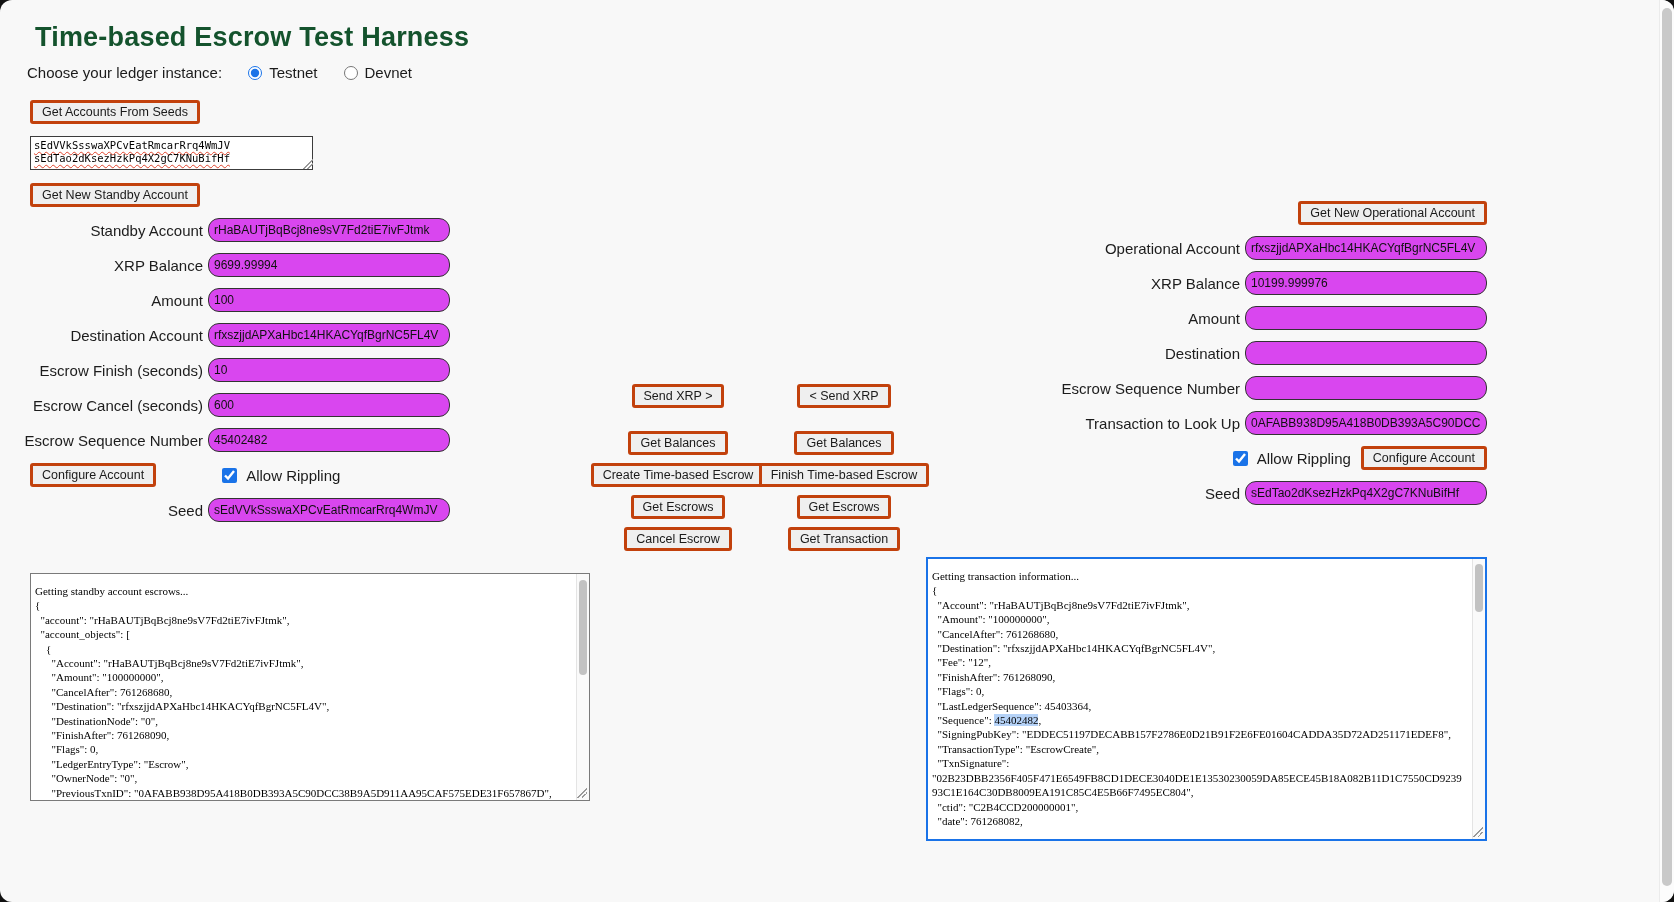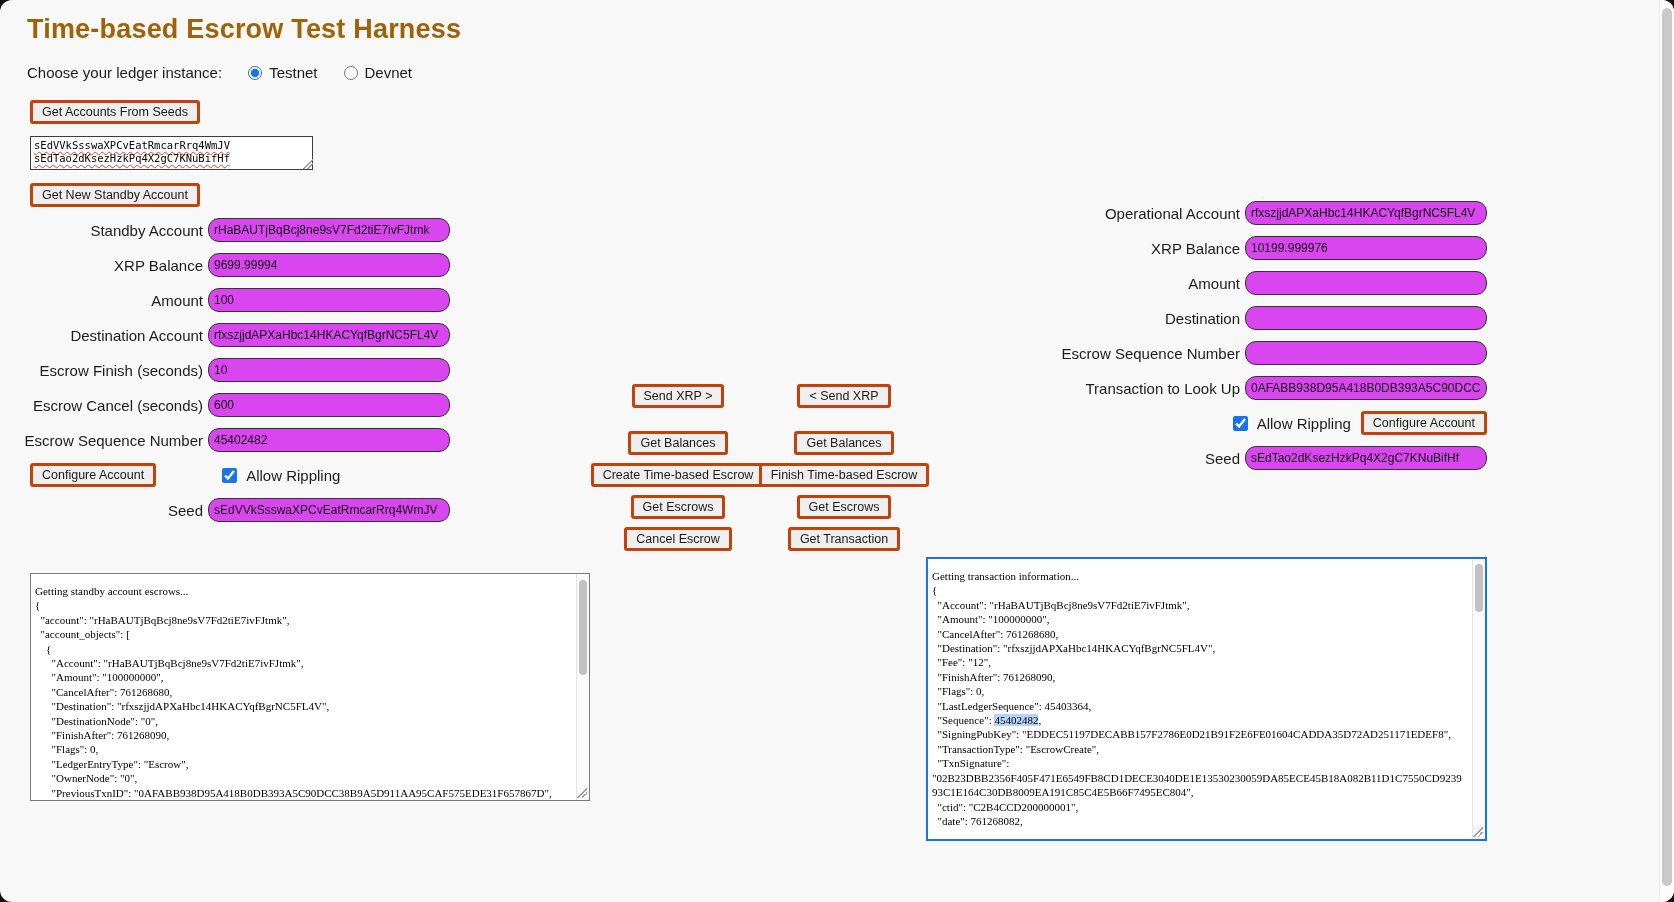--- a/index.html
+++ b/index.html
@@ -7,22 +7,22 @@
     position:relative;
     width:1674px;height:902px;
     background:#f8f8f8;
     border-radius:12px;
     overflow:hidden;
     font-family:"Liberation Sans", sans-serif;
     color:#1b1b1b;
   }
   .page-title{
     position:absolute;left:27px;top:14px;
-    font-size:27px;font-weight:700;letter-spacing:.2px;margin:0;
-    color:#a16207;
+    font-size:27px;font-weight:700;letter-spacing:.2px;margin:8px;
+    color:#14532d;
   }
   .ledger-row{
     position:absolute;left:27px;top:64px;
     display:flex;align-items:center;font-size:15px;
   }
   .ledger-row .radio-opt{display:flex;align-items:center;margin-left:26px;}
   .ledger-row .radio-opt:first-of-type{margin-left:20px;}
   input[type=radio],input[type=checkbox]{accent-color:var(--accent_blue,#1a73e8);width:14px;height:14px;margin:0 7px 0 0;}
   input[type=checkbox]{width:15px;height:15px;}
   .btn{
@@ -191,20 +191,23 @@
       <span class="center-cell">
           <button class="btn">Cancel Escrow</button>
         </span>
       <span class="center-cell">
           <button class="btn">Get Transaction</button>
         </span>
     </div>
   </div>
 
   <div class="form-col col-operational">
+    <div class="form-row">
+      <button class="btn">Get New Operational Account</button>
+    </div>
     <div class="form-row">
       <label class="field-label">Operational Account</label>
       <input class="field-input" value="rfxszjjdAPXaHbc14HKACYqfBgrNC5FL4V" style="">
     </div>
     <div class="form-row">
       <label class="field-label">XRP Balance</label>
       <input class="field-input" value="10199.999976" style="">
     </div>
     <div class="form-row">
       <label class="field-label">Amount</label>

